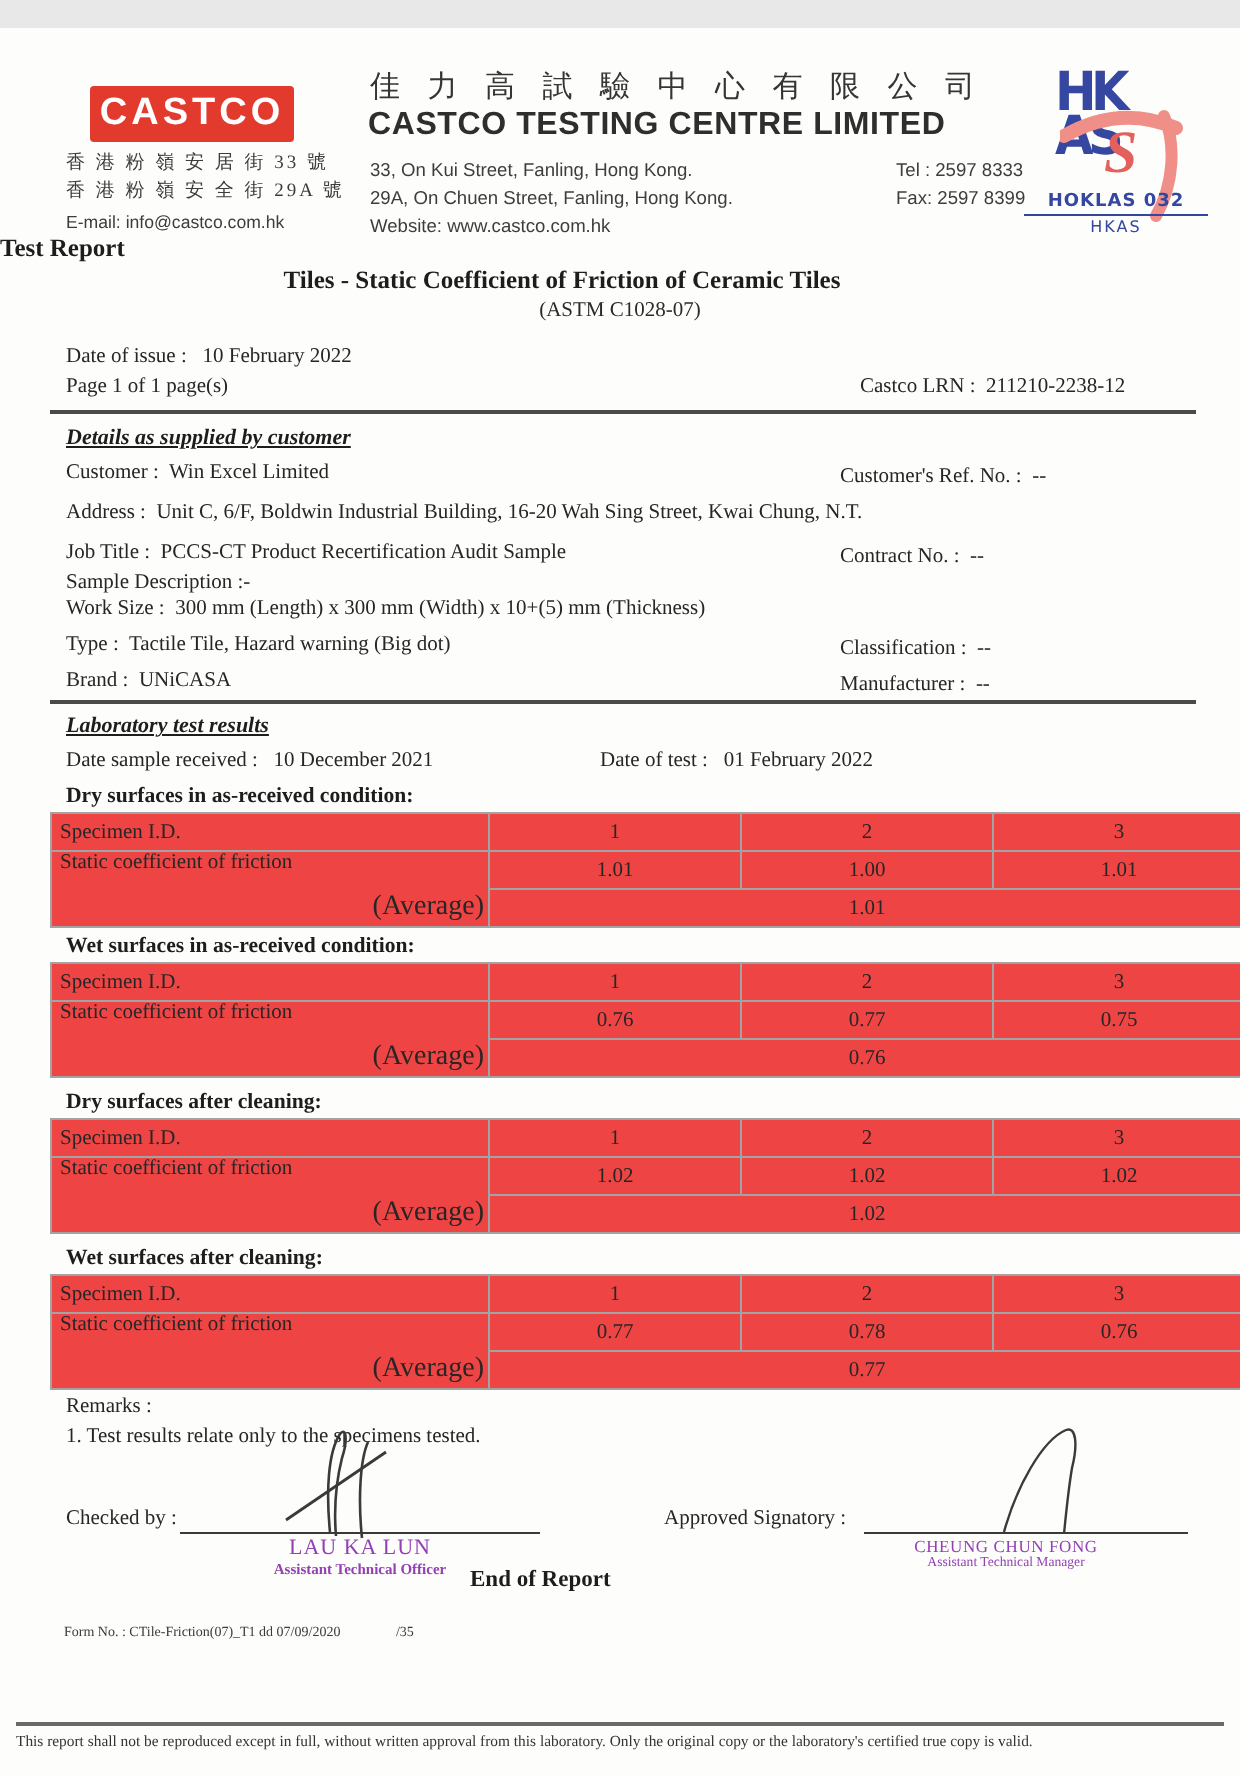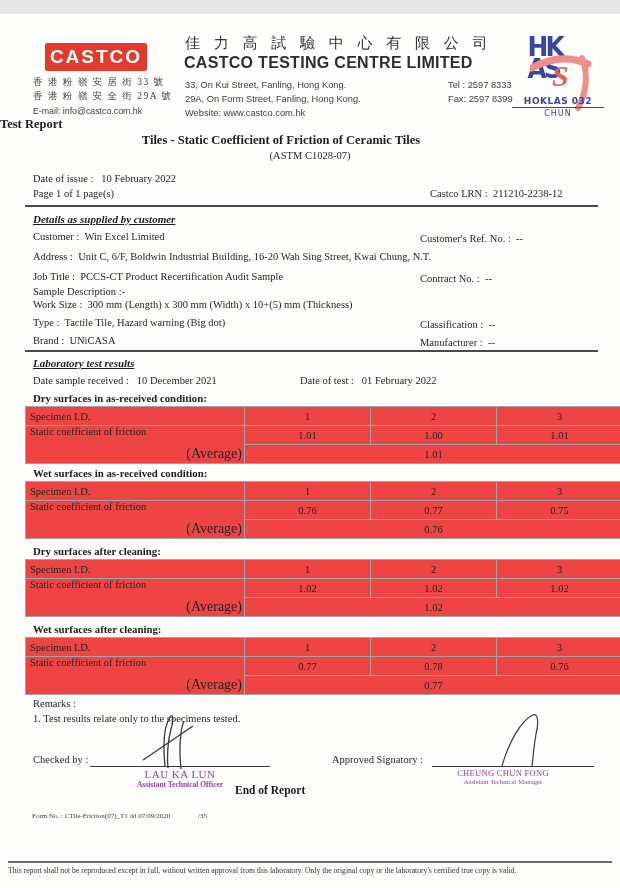--- a/index.html
+++ b/index.html
@@ -76,36 +76,36 @@
     <div>香 港 粉 嶺 安 居 街 33 號</div>
     <div>香 港 粉 嶺 安 全 街 29A 號</div>
   </div>
   <div class="abs email-line sans">E-mail: info@castco.com.hk</div>
 
   <div class="abs name-zh">佳 力 高 試 驗 中 心 有 限 公 司</div>
   <div class="abs name-en sans">CASTCO TESTING CENTRE LIMITED</div>
 
   <div class="abs en-addr sans" style="left:185px;top:66px">33,  On  Kui  Street,  Fanling,  Hong  Kong.</div>
   <div class="abs telfax sans" style="left:448px;top:66px">Tel : 2597 8333</div>
-  <div class="abs en-addr sans" style="left:185px;top:80px">29A, On Form Street, Fanling, Hong Kong.</div>
+  <div class="abs en-addr sans" style="left:185px;top:80px">29A, On Chuen Street, Fanling, Hong Kong.</div>
   <div class="abs telfax sans" style="left:448px;top:80px">Fax: 2597 8399</div>
   <div class="abs en-addr sans" style="left:185px;top:94px">Website: www.castco.com.hk</div>
 
   <div class="abs hkas">
     <div class="hkas-letters">
       <div>HK</div>
       <div>AS</div>
     </div>
     <svg class="hkas-swoosh" width="72" height="70" viewBox="0 0 72 70">
       <path d="M2,26 Q30,10 58,22" stroke="#ef8f88" stroke-width="7" fill="none" stroke-linecap="round"></path>
       <text x="22" y="44" font-family="Liberation Serif,serif" font-style="italic" font-weight="bold" font-size="30" fill="#e4605c">S</text>
       <path d="M52,16 C58,30 57,50 48,66" stroke="#ef8f88" stroke-width="6" fill="none" stroke-linecap="round"></path>
     </svg>
     <div class="hkas-scheme">HOKLAS 032</div>
-    <div class="hkas-test">CHUN</div>
+    <div class="hkas-test">HKAS</div>
   </div>
 
   <div class="abs doc-type">Test Report</div>
   <div class="abs doc-title">Tiles - Static Coefficient of Friction of Ceramic Tiles</div>
   <div class="abs doc-std">(ASTM C1028-07)</div>
 
   <div class="abs t" style="left:33px;top:159px">
     <span>Date of issue :</span>&nbsp;&nbsp;
     <span>10 February 2022</span>
   </div>

